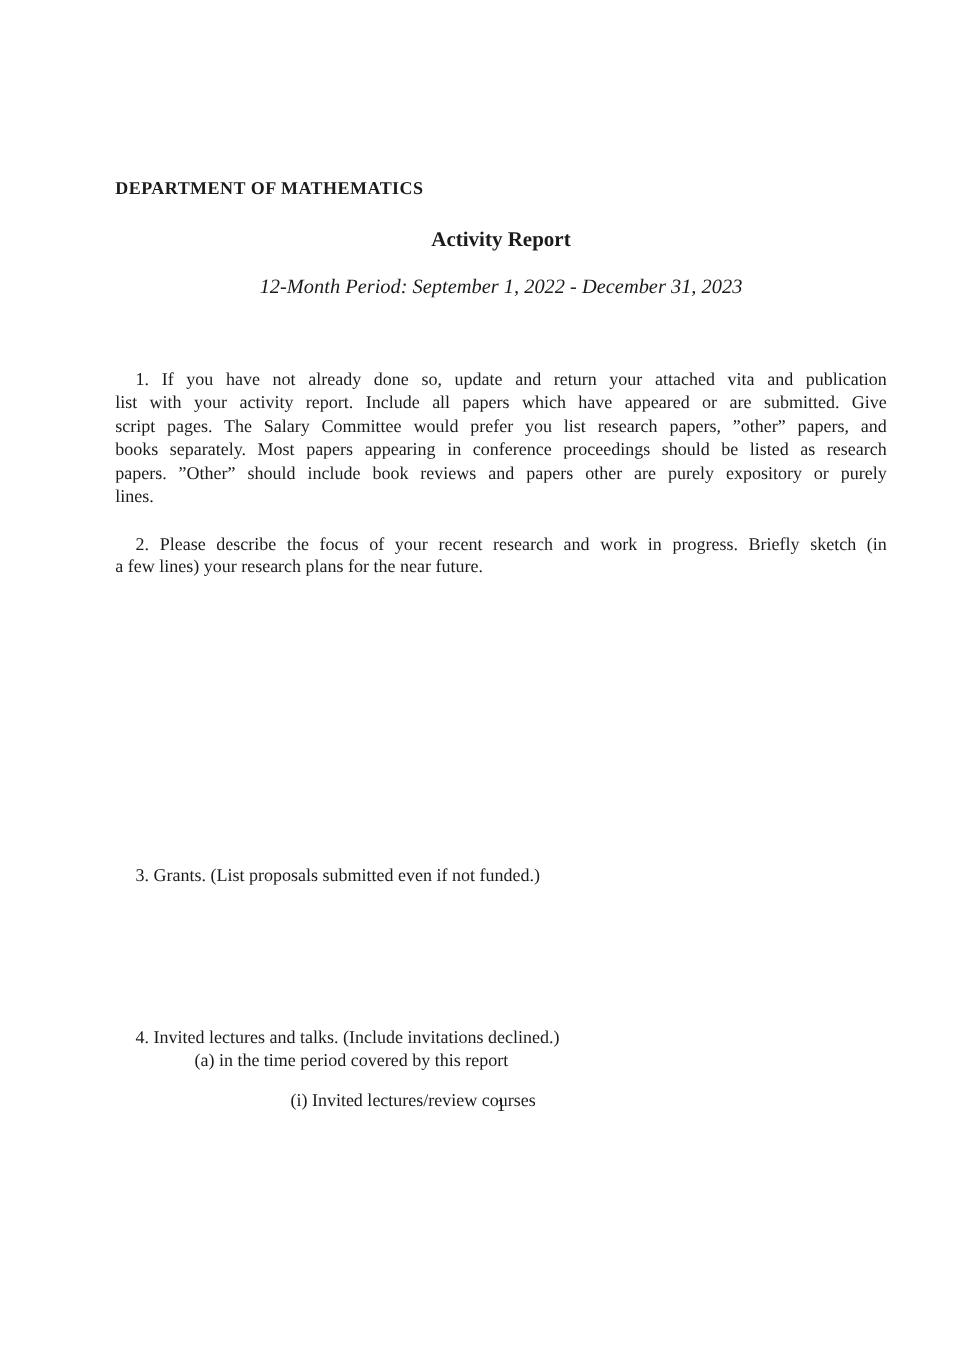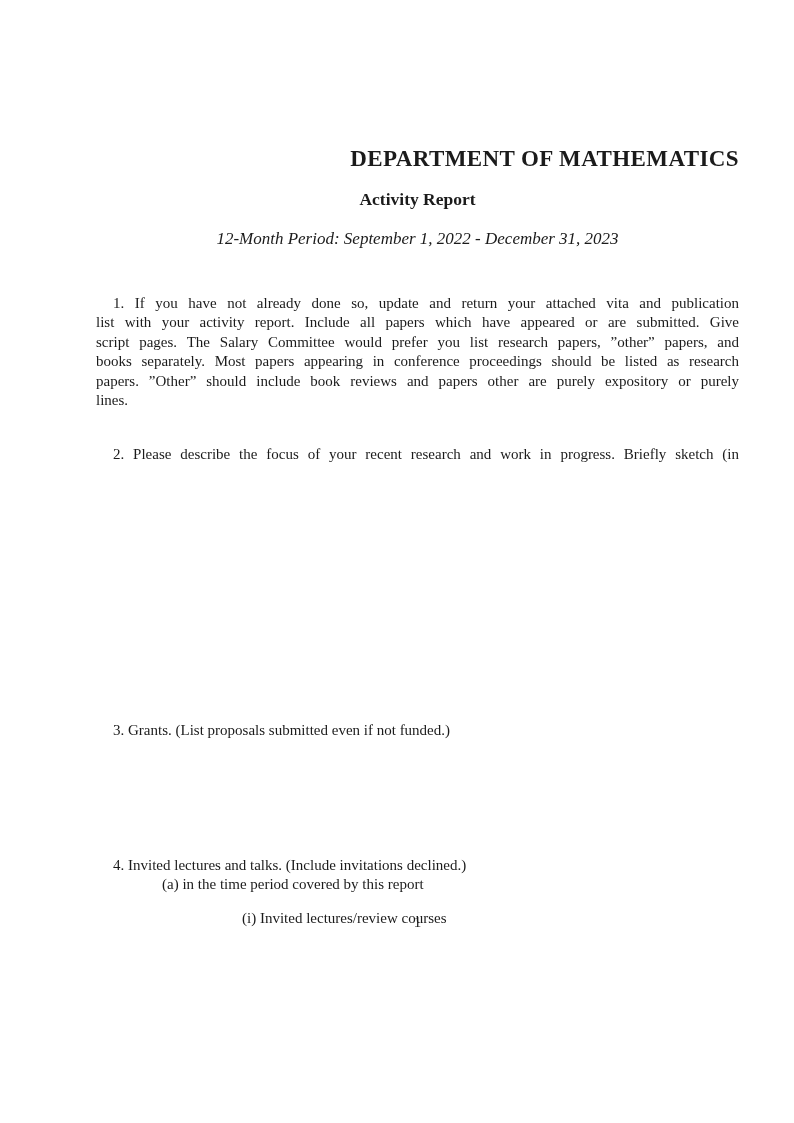--- a/index.html
+++ b/index.html
@@ -20,23 +20,23 @@
     position: absolute;
     left: 96px;
     top: 0;
     width: 643px;
     height: 100%;
   }
   .block { position: absolute; left: 0; width: 643px; }
 
   .doc-title {
     top: 147px;
-    text-align: right;
+    text-align: left;
     font-weight: bold;
-    font-size: 23px;
+    font-size: 15px;
     letter-spacing: 0.4px;
     line-height: 23px;
   }
   .doc-subtitle {
     top: 188px;
     text-align: center;
     font-weight: bold;
     font-size: 17.5px;
     line-height: 22px;
   }
@@ -58,21 +58,21 @@
     line-height: 19.4px;
     height: 19.4px;
     overflow: hidden;
   }
   .paragraph .line.just {
     text-align: justify;
     text-align-last: justify;
   }
   .paragraph .line.ind { text-indent: 17px; }
 
-  .para-1 { top: 294px; }
+  .para-1 { top: 308px; }
   .para-2 { top: 445px; }
 
   .item-line {
     font-size: 15px;
     line-height: 19.4px;
     margin-top: 32px;
   }
   .item-3  { top: 689px; padding-left: 17px;  width: 626px; }
   .item-4  { top: 824px; padding-left: 17px;  width: 626px; }
   .item-4a { top: 843px; padding-left: 66px;  width: 577px; }
@@ -102,20 +102,21 @@
         <div class="line just ind">1. If you have not already done so, update and return your attached vita and publication</div>
         <div class="line just">list with your activity report. Include all papers which have appeared or are submitted. Give</div>
         <div class="line just">script pages. The Salary Committee would prefer you list research papers, ”other” papers, and</div>
         <div class="line just">books separately. Most papers appearing in conference proceedings should be listed as research</div>
         <div class="line just">papers. ”Other” should include book reviews and papers other are purely expository or purely</div>
         <div class="line">lines.</div>
       </div>
 
     <div class="block paragraph para-2">
         <div class="line just ind">2. Please describe the focus of your recent research and work in progress. Briefly sketch (in</div>
+        <div class="line">a few lines) your research plans for the near future.</div>
       </div>
 
     <div class="block item-line item-3">3. Grants. (List proposals submitted even if not funded.)</div>
 
     <div class="block item-line item-4">4. Invited lectures and talks. (Include invitations declined.)</div>
 
     <div class="block item-line item-4a">(a) in the time period covered by this report</div>
 
     <div class="block item-line item-4i">(i) Invited lectures/review courses</div>
 

